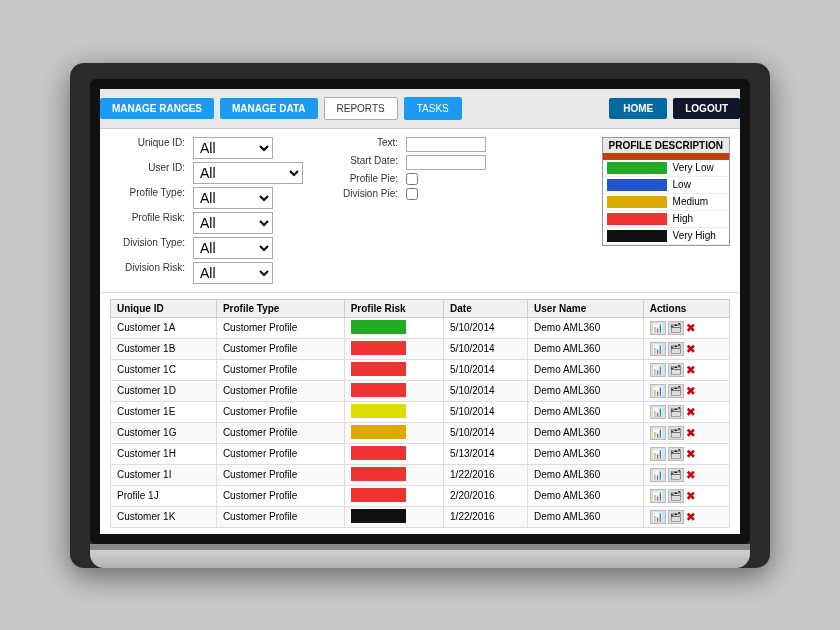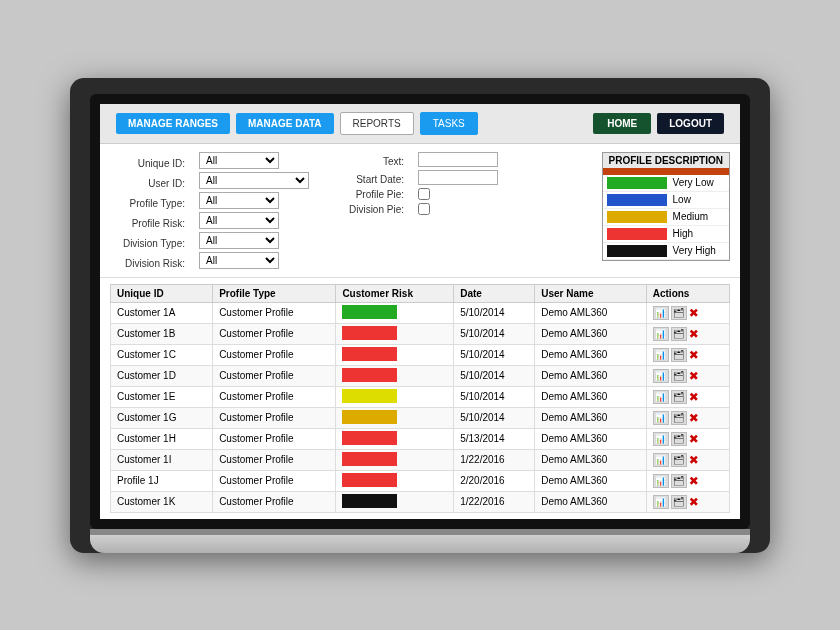--- a/index.html
+++ b/index.html
@@ -45,21 +45,21 @@
     }
 
     .laptop-hinge {
       height: 6px;
       background: #888;
     }
 
     
     .toolbar {
       background: #e8e8e8;
-      padding: 8px 16px;
+      padding: 8px 0;
       display: flex;
       align-items: center;
       gap: 6px;
       border-bottom: 1px solid #ccc;
     }
 
     .btn-blue {
       background: #1a9bf0;
       color: white;
       border: none;
@@ -74,21 +74,21 @@
       background: white;
       color: #333;
       border: 1px solid #aaa;
       padding: 5px 12px;
       font-size: 10px;
       cursor: pointer;
       border-radius: 2px;
     }
 
     .btn-black {
-      background: #14532d;
+      background: #0369a1;
       color: white;
       border: none;
       padding: 5px 14px;
       font-size: 10px;
       font-weight: bold;
       cursor: pointer;
       border-radius: 2px;
     }
 
     .btn-red {
@@ -114,33 +114,33 @@
     }
 
     .filter-col {
       display: flex;
       flex-direction: column;
       gap: 3px;
     }
 
     .filter-row {
       display: flex;
-      align-items: flex-end;
-      gap: 14px;
+      align-items: flex-start;
+      gap: 8px;
       font-size: 10px;
     }
 
     .filter-label {
       width: 75px;
       text-align: right;
       color: #333;
     }
 
     .filter-select {
-      font-size: 10px;
+      font-size: 14px;
       padding: 1px 2px;
       border: 1px solid #aaa;
       background: white;
       width: 80px;
     }
 
     
     .profile-desc {
       border: 1px solid #999;
       font-size: 10px;
@@ -331,21 +331,21 @@
           </div>
         </div>
       </div>
 
       <div class="table-wrapper">
         <table class="data-table">
           <thead>
             <tr>
               <th>Unique ID</th>
               <th>Profile Type</th>
-              <th>Customer Risk</th>
+              <th>Profile Risk</th>
               <th>Date</th>
               <th>User Name</th>
               <th>Actions</th>
             </tr>
           </thead>
           <tbody id="table-body">
           <tr>
     <td>Customer 1A</td>
     <td>Customer Profile</td>
     <td>

